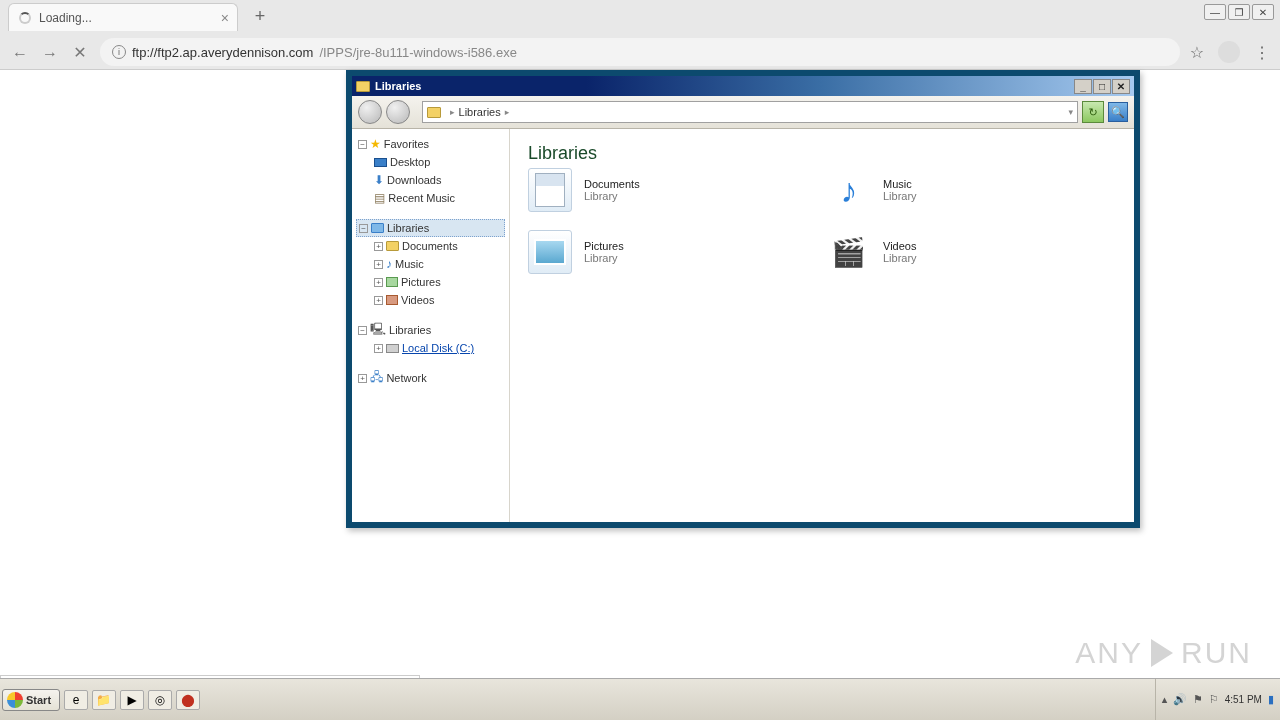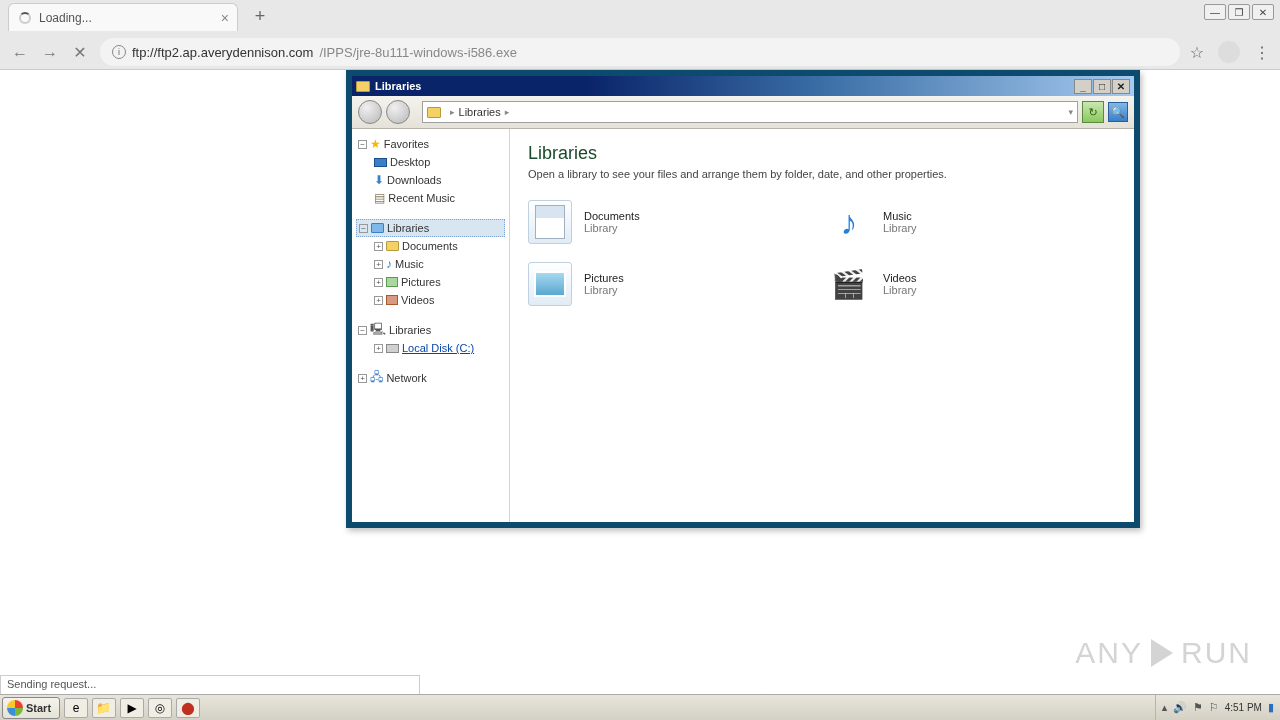--- a/index.html
+++ b/index.html
@@ -84,21 +84,21 @@
 .lib-text .kind { font-size: 11px; color: #777; }
 
 .ex-status { height: 48px; border-top: 1px solid #d8d5cc; background: linear-gradient(#f8f7f2,#ece9df); display: flex; align-items: center; padding: 0 16px; gap: 14px; font-size: 11px; color: #333; }
 .big-folder { width: 40px; height: 34px; background: linear-gradient(#f8e090,#e8c050); border: 1px solid #b89a3a; border-radius: 2px; position: relative; }
 .big-folder::before { content:""; position:absolute; top:-5px; left:2px; width:14px; height:5px; background:#e8c050; border-radius:2px 2px 0 0; border:1px solid #b89a3a; border-bottom:none;}
 
 
 .browser-status { position: absolute; left: 0; bottom: 25px; width: 420px; height: 20px; border: 1px solid #ccc; background: #fff; font-size: 11px; color: #555; padding: 2px 6px; }
 
 
-.taskbar { position: absolute; left: 0; bottom: 0; width: 1280px; height: 26px; background: linear-gradient(#e8e5dc,#d4d0c4); border-top: 1px solid #aaa; display: flex; align-items: center; }
+.taskbar { position: absolute; left: 0; bottom: 0; width: 1280px; height: 42px; background: linear-gradient(#e8e5dc,#d4d0c4); border-top: 1px solid #aaa; display: flex; align-items: center; }
 .start { height: 22px; padding: 0 8px 0 4px; margin: 0 2px; background: linear-gradient(#f5f3ee,#e5e2d6); border: 1px solid #888; display: flex; align-items: center; gap: 3px; font-size: 11px; font-weight: bold; color: #333; border-radius: 3px; }
 .start-orb { width: 16px; height: 16px; border-radius: 50%; background: conic-gradient(#f04030 0 90deg,#7bb83a 90deg 180deg,#3a8fd8 180deg 270deg,#f8c82a 270deg 360deg); }
 .task-ico { width: 24px; height: 20px; margin: 0 2px; border: 1px solid #aaa; background: #f0ede4; display: flex; align-items: center; justify-content: center; font-size: 12px; border-radius: 2px; }
 .tray { margin-left: auto; display: flex; align-items: center; gap: 6px; padding: 0 6px; font-size: 11px; color: #333; border-left: 1px solid #b8b4a8; height: 100%; }
 .tray-ico { font-size: 11px; color: #555; }
 .clock { font-size: 10px; }
 
 .watermark { position: absolute; right: 28px; bottom: 50px; font-size: 30px; font-weight: 300; color: rgba(160,160,160,0.45); letter-spacing: 2px; display:flex; align-items:center; gap:8px;}
 .watermark .tri { width:0; height:0; border-left: 22px solid rgba(160,160,160,0.45); border-top: 14px solid transparent; border-bottom: 14px solid transparent;}
 </style>
@@ -222,21 +222,20 @@
       <div class="tree-section">
         <div class="tree-row lead">
             <span class="exp">+</span>
             <span class="ico-net">🖧</span>
             <span>Network</span>
           </div>
       </div>
     </div>
     <div class="content">
       <h2>Libraries</h2>
-      <div class="sub">Open a library to see your files and arrange them by folder, date, and other properties.</div>
       <div class="lib-grid">
         <div class="lib-item">
           <div class="lib-ico doc"></div>
           <div class="lib-text">
               <div class="name">Documents</div>
               <div class="kind">Library</div>
             </div>
         </div>
         <div class="lib-item">
           <div class="lib-ico music"></div>

